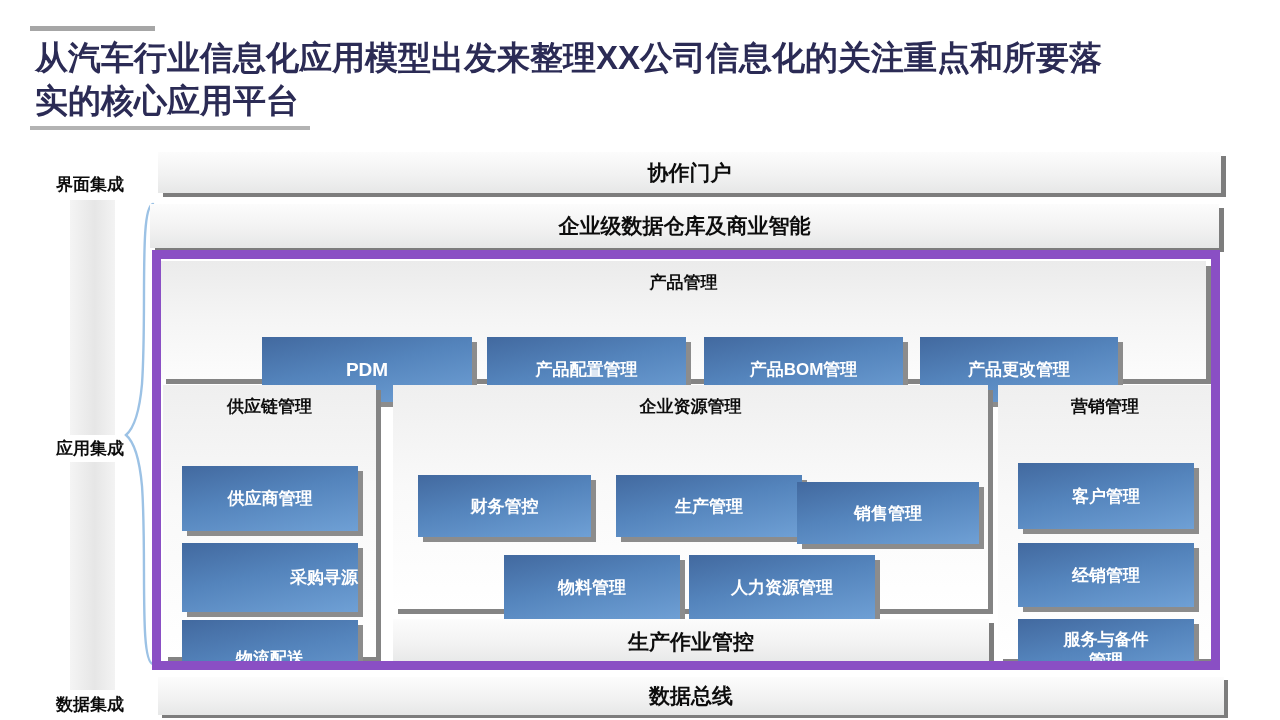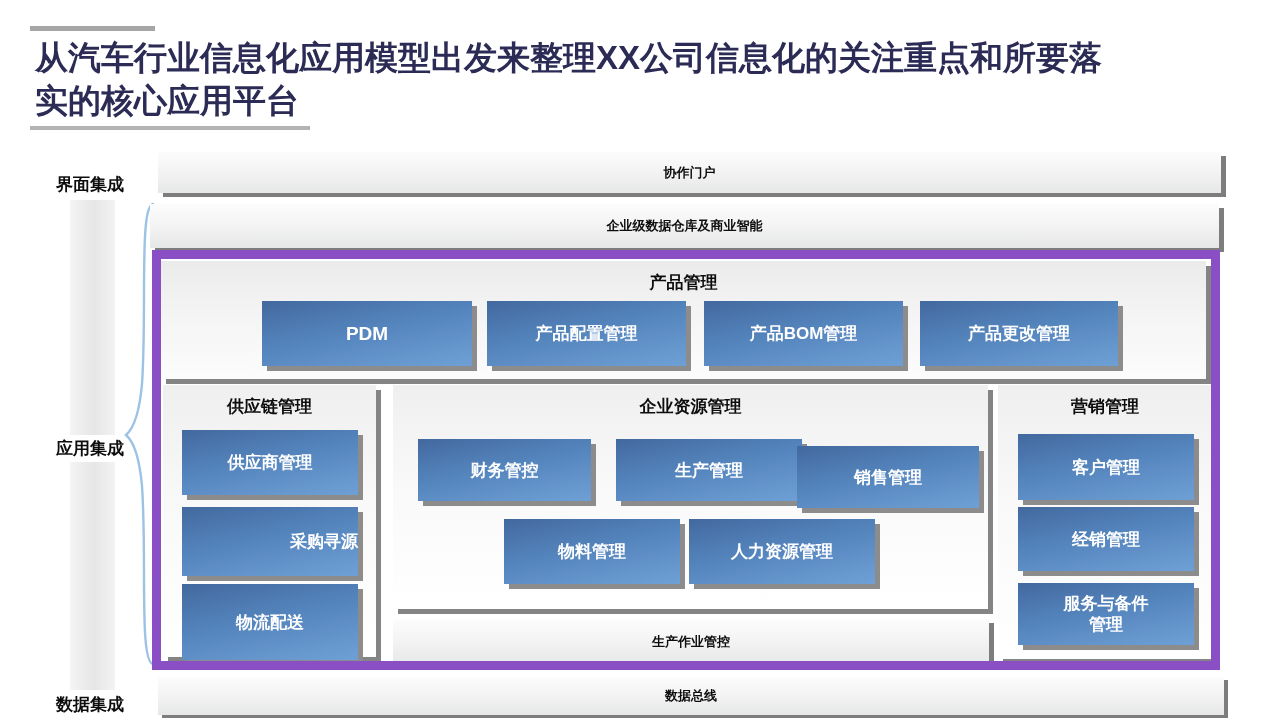--- a/index.html
+++ b/index.html
@@ -32,21 +32,21 @@
   .lbl-interface{left:53px;top:158px;}
   .lbl-application{left:53px;top:422px;}
   .lbl-data{left:53px;top:678px;}
   .brace{left:121px;top:202px;}
 
   
   .gbar{
     background:linear-gradient(180deg,#fcfcfc 0%,#f2f2f2 55%,#e6e7e7 100%);
     box-shadow:5px 4px 0 #7d7d7d;
     display:flex;align-items:center;justify-content:center;
-    font-size:13px;font-weight:bold;color:#0d0d0d;
+    font-size:21px;font-weight:bold;color:#0d0d0d;
   }
   .bar-portal{left:158px;top:152px;width:1063px;height:41px;}
   .bar-edw{left:150px;top:204px;width:1069px;height:44px;z-index:1;}
   .bar-databus{left:158px;top:677px;width:1066px;height:38px;box-shadow:4px 3px 0 #7d7d7d;text-align:right;}
 
   
   .frame{
     left:152px;top:250px;width:1068px;height:420px;
     border:9px solid #8a4fc4;box-sizing:border-box;
     background:#ffffff;overflow:hidden;z-index:2;
@@ -66,39 +66,39 @@
   .panel-erp{left:232px;top:126px;width:595px;height:224px;}
   .panel-mkt{left:837px;top:126px;width:214px;height:274px;}
   .bar-production{position:absolute;left:232px;top:360px;width:596px;height:46px;}
 
   
   .btn{
     position:absolute;
     background:linear-gradient(168deg,#42699f 0%,#5484bc 45%,#6fa0d5 100%);
     box-shadow:5px 5px 0 #8c8c8c;
     display:flex;align-items:center;justify-content:center;
-    color:#ffffff;font-weight:bold;font-size:17px;text-align:center;
+    color:#ffffff;font-weight:bold;font-size:17px;text-align:center;margin-top:36px;
   }
   .btn span{white-space:pre-line;line-height:21px;}
   .btn-pdm{left:101px;top:40px;width:210px;height:65px;font-size:19px;}
   .btn-pcfg{left:326px;top:40px;width:199px;height:65px;}
   .btn-pbom{left:543px;top:40px;width:199px;height:65px;}
   .btn-pchg{left:759px;top:40px;width:198px;height:65px;}
 
   .btn-scm1{left:19px;top:45px;width:176px;height:65px;}
   .btn-scm2{left:19px;top:122px;width:176px;height:69px;justify-content:flex-end;}
   .btn-scm3{left:19px;top:199px;width:176px;height:76px;}
 
   .btn-fin{left:25px;top:54px;width:173px;height:62px;}
   .btn-prod{left:223px;top:54px;width:186px;height:62px;}
   .btn-sales{left:404px;top:61px;width:182px;height:62px;align-items:center;}
   .btn-mat{left:111px;top:134px;width:176px;height:65px;}
   .btn-hr{left:296px;top:134px;width:186px;height:65px;}
 
-  .btn-mkt1{left:20px;top:49px;width:176px;height:66px;}
+  .btn-mkt1{left:20px;top:42px;width:176px;height:66px;}
   .btn-mkt2{left:20px;top:122px;width:176px;height:64px;}
   .btn-mkt3{left:20px;top:198px;width:176px;height:62px;}
 </style>
 </head>
 <body>
 
 <div id="slide">
 
   <div class="abs rule-top"></div>
   <div class="abs page-title">

